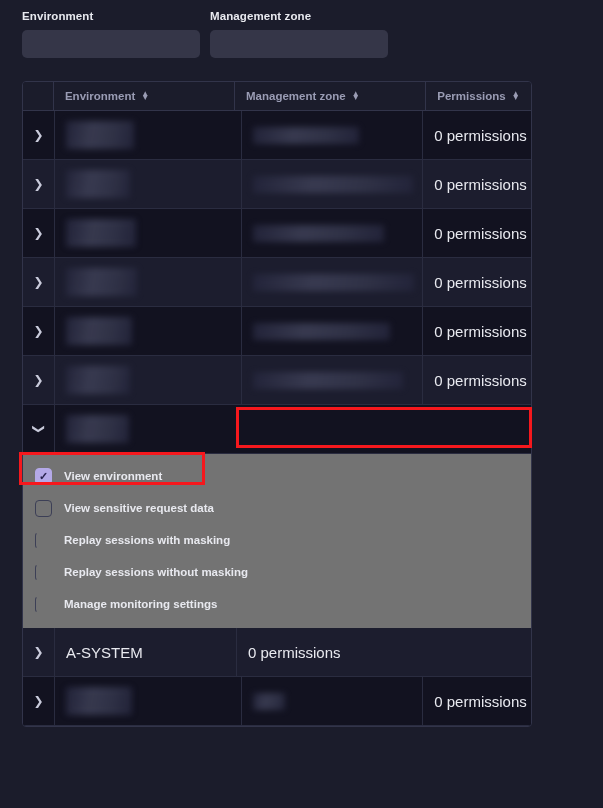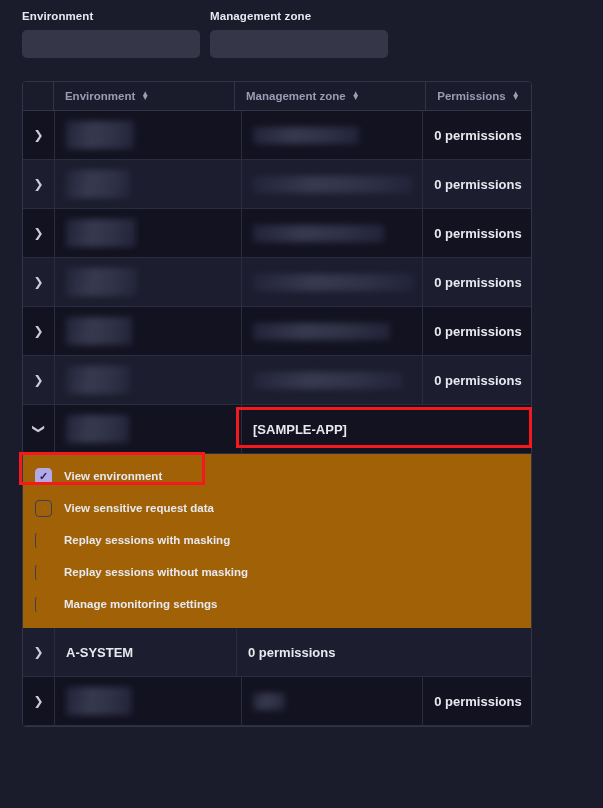--- a/index.html
+++ b/index.html
@@ -58,38 +58,38 @@
           border-bottom: 1px solid #2a2c40; }
   .trow.odd  { background: #121220; }
   .trow.even { background: #1c1d2e; }
   .td { display: flex; align-items: center; padding-left: 11px; }
   .td.c0 { width: 31px; padding-left: 0; justify-content: center; }
   .td.c1 { width: 187px; flex-direction: column; align-items: flex-start;
            justify-content: center; padding-left: 11px;
            border-left: 1px solid #2a2c40; }
   .td.c2 { width: 182px; border-left: 1px solid #2a2c40; }
   .td.c3 { width: 109px; border-left: 1px solid #2a2c40; }
-  .cell-text { font-size: 13px; font-weight: bold; color: #e8e9ef; }
+  .cell-text { font-size: 15px; font-weight: normal; color: #e8e9ef; }
 
   .chev {
     width: 12px; height: 12px; color: #c9cbdb; font-size: 12px;
     display: flex; align-items: center; justify-content: center;
   }
   .chev.down { transform: rotate(90deg); }
 
   
   .blur {
     border-radius: 2px;
     background: linear-gradient(100deg,#23243a 0%,#3a3c52 38%,#313348 70%,#23243a 100%);
     filter: blur(3.2px);
     opacity: .95;
   }
 
   
-  .perm-panel { background: #a16207; padding: 6px 0 8px 0; }
+  .perm-panel { background: #737373; padding: 6px 0 8px 0; }
   .perm-row { display: flex; align-items: center; height: 32px; padding-left: 12px; }
   .cb {
     width: 17px; height: 17px; border-radius: 4px; flex: 0 0 auto;
     border: 1px solid #575a74; background: transparent;
     display: flex; align-items: center; justify-content: center;
     margin-right: 12px;
   }
   .cb.checked { background: #b4a9e8; border-color: #b4a9e8; }
   .cb.checked::after {
     content: "✓"; color: #2a2450; font-size: 11px;
@@ -232,23 +232,20 @@
           <span class="cell-text">0 permissions</span>
         </div>
       </div>
       <div class="trow odd">
         <div class="td c0">
           <span class="chev down">❯</span>
         </div>
         <div class="td c1">
           <span class="blur" style="width: 63px; height: 28px;"></span>
         </div>
-        <div class="td c2">
-          <span class="cell-text">[SAMPLE-APP]</span>
-        </div>
       </div>
       <div class="perm-panel">
         <div class="perm-row">
           <span class="cb checked"></span>
           <span class="perm-label">View environment</span>
         </div>
         <div class="perm-row">
           <span class="cb faded"></span>
           <span class="perm-label">View sensitive request data</span>
         </div>

